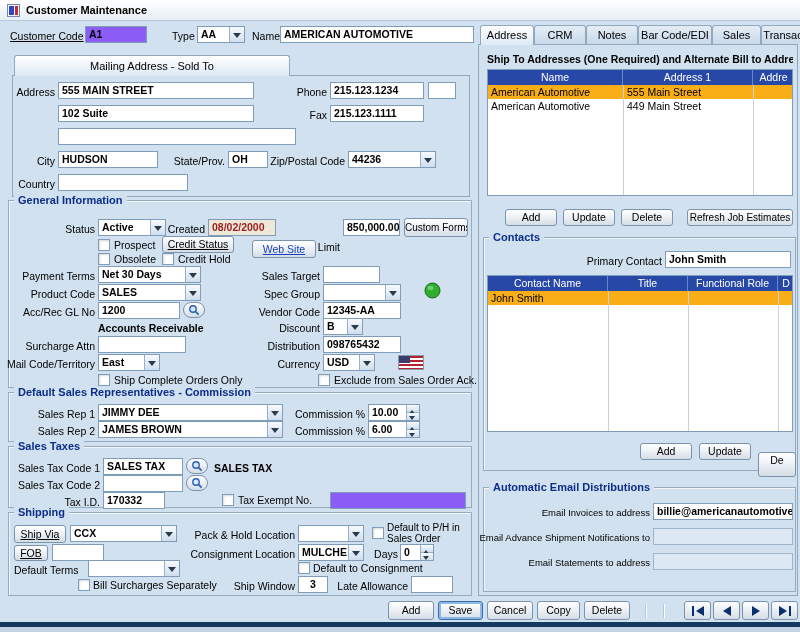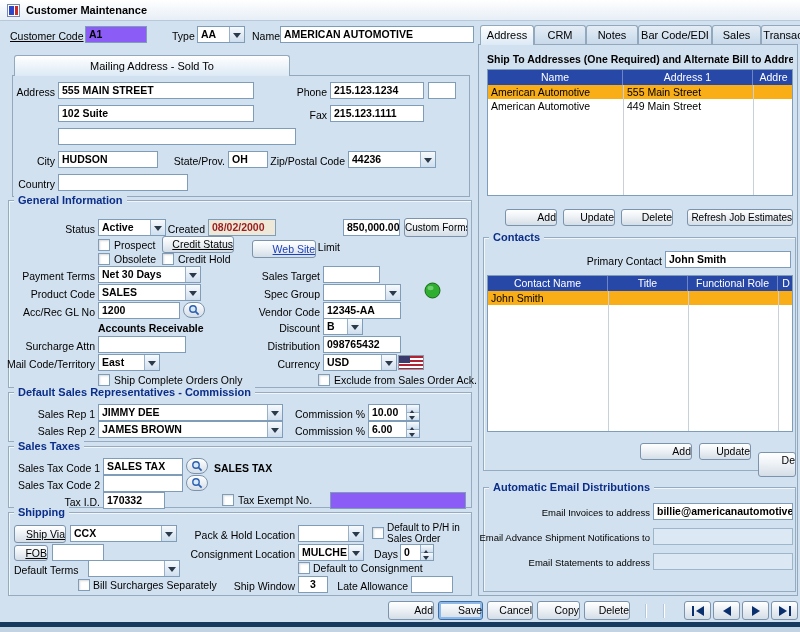--- a/index.html
+++ b/index.html
@@ -23,21 +23,21 @@
   .carrow{position:absolute;top:0;right:0;bottom:0;width:15px;
           background:linear-gradient(#f7fafd,#cfdeee);border-left:1px solid #98b0c8}
   .carrow::after{content:"";position:absolute;left:3px;top:6px;border:4px solid transparent;border-top:5px solid #2a3a4a}
   .sbtns{position:absolute;right:0;top:0;bottom:0;width:13px;border-left:1px solid #98b0c8;display:flex;flex-direction:column}
   .sup,.sdn{flex:1;background:linear-gradient(#f7fafd,#cfdeee);position:relative}
   .sup{border-bottom:1px solid #98b0c8}
   .sup::after{content:"";position:absolute;left:2px;top:2px;border:3px solid transparent;border-bottom:4px solid #2a3a4a}
   .sdn::after{content:"";position:absolute;left:2px;top:3px;border:3px solid transparent;border-top:4px solid #2a3a4a}
   .btn{position:absolute;height:19px;border:1px solid #7b93ad;border-radius:3px;
        background:linear-gradient(#ffffff,#eef2f6 45%,#d4dde6);font-size:10.5px;line-height:17px;
-       text-align:right;overflow:hidden;white-space:nowrap;cursor:default}
+       text-align:center;overflow:hidden;white-space:nowrap;cursor:default}
   .btn.sm{font-size:10px}
   .btn.focus{box-shadow:inset 0 0 0 2px #8db8e8;border-color:#3a6ea5}
   .btn.ul{text-decoration:underline}
   .btn.blue{color:#1a3fbf;text-decoration:underline}
   .grp{position:absolute;border:1px solid #95abbf;box-shadow:inset 1px 1px 0 rgba(255,255,255,.7)}
   .gtl{position:absolute;font-weight:bold;color:#0b2e8a;background:#d2e1ef;padding:0 4px;font-size:11px;line-height:11px;white-space:nowrap}
   .chk{position:absolute;width:12px;height:12px;background:#fff;border:1px solid #7f9db9;box-shadow:inset 1px 1px 2px rgba(0,0,0,.15)}
   .tab{position:absolute;border:1px solid #92a8bd;border-bottom:none;border-radius:3px 3px 0 0;
        text-align:center;background:linear-gradient(#e4edf6,#c8d9ea);overflow:hidden;white-space:nowrap}
   .tab.active{background:linear-gradient(#ffffff,#dce9f5);z-index:3}
@@ -177,21 +177,21 @@
   <div class="txt" style="left:98px;top:336px;width:88px"></div>
   <span class="lbl ra" style="right:480px;top:339px">Distribution</span>
   <div class="txt" style="left:323px;top:336px;width:78px">098765432</div>
 
   <span class="lbl ra" style="right:705px;top:357px">Mail Code/Territory</span>
   <div class="combo" style="left:98px;top:354px;width:62px">
     <span class="cval">East</span>
     <span class="carrow"></span>
   </div>
   <span class="lbl ra" style="right:480px;top:357px">Currency</span>
-  <div class="combo" style="left:323px;top:354px;width:74px">
+  <div class="combo" style="left:323px;top:354px;width:52px">
     <span class="cval">USD</span>
     <span class="carrow"></span>
   </div>
   <span class="abs" style="left:398px;top:355px;width:26px;height:15px;border:1px solid #8899aa;background:repeating-linear-gradient(#b22234 0 2px,#ffffff 2px 4px)">
     <span class="abs" style="left:0;top:0;width:11px;height:7px;background:#3c3b6e"></span>
   </span>
 
   <span class="chk" style="left:98px;top:374px"></span>
   <span class="lbl" style="left:114px;top:373px">Ship Complete Orders Only</span>
   <span class="chk" style="left:318px;top:374px"></span>

